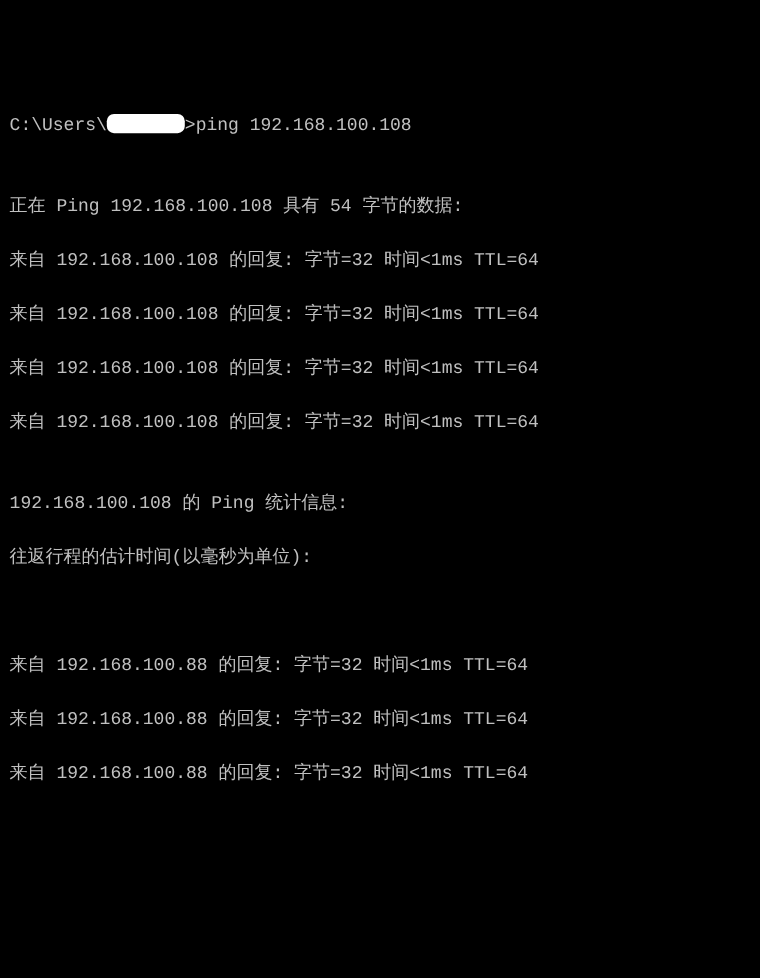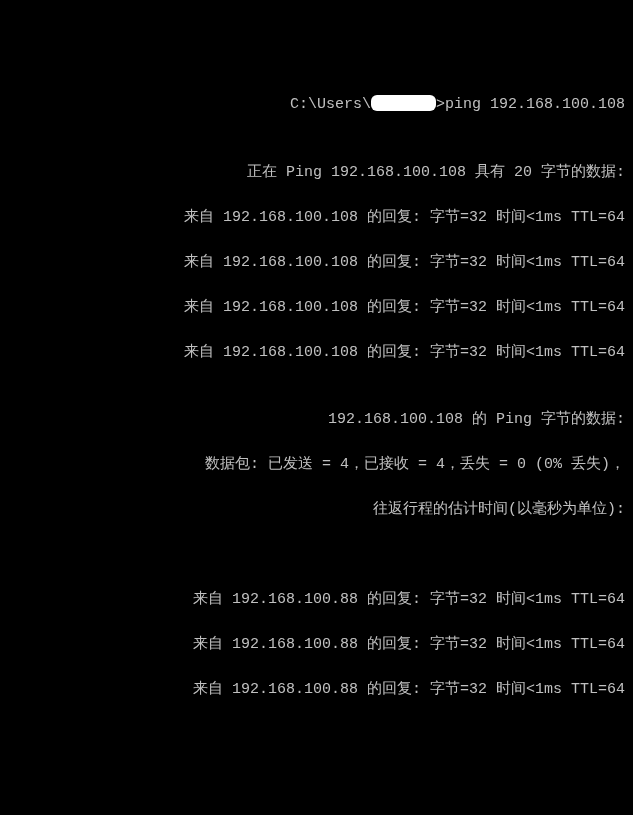--- a/index.html
+++ b/index.html
@@ -25,38 +25,36 @@
       color: #fff;
       width: 65px;
       height: 16px;
       vertical-align: middle;
       border-radius: 6px;
       position: relative;
       top: -1px;
     }
     .line {
       display: block;
-      text-align: right;
     }
   </style>
 </head>
 <body>
 
 
 
 <div><span class="line"><span>C:\Users\</span><span class="redacted"></span><span>&gt;</span><span>ping 192.168.100.108</span></span>
 <span class="line"></span>
-<span class="line">正在 Ping 192.168.100.108 具有 20 字节的数据:</span>
+<span class="line">正在 Ping 192.168.100.108 具有 54 字节的数据:</span>
 <span class="line">来自 192.168.100.108 的回复: 字节=32 时间&lt;1ms TTL=64</span>
 <span class="line">来自 192.168.100.108 的回复: 字节=32 时间&lt;1ms TTL=64</span>
 <span class="line">来自 192.168.100.108 的回复: 字节=32 时间&lt;1ms TTL=64</span>
 <span class="line">来自 192.168.100.108 的回复: 字节=32 时间&lt;1ms TTL=64</span>
 <span class="line"></span>
-<span class="line">192.168.100.108 的 Ping 字节的数据:</span>
-<span class="line">    数据包: 已发送 = 4，已接收 = 4，丢失 = 0 (0% 丢失)，</span>
+<span class="line">192.168.100.108 的 Ping 统计信息:</span>
 <span class="line">往返行程的估计时间(以毫秒为单位):</span>
 <span class="line"></span>
 <span class="line"></span>
 <span class="line">来自 192.168.100.88 的回复: 字节=32 时间&lt;1ms TTL=64</span>
 <span class="line">来自 192.168.100.88 的回复: 字节=32 时间&lt;1ms TTL=64</span>
 <span class="line">来自 192.168.100.88 的回复: 字节=32 时间&lt;1ms TTL=64</span>
 
 <span class="line"></span>
 
 

